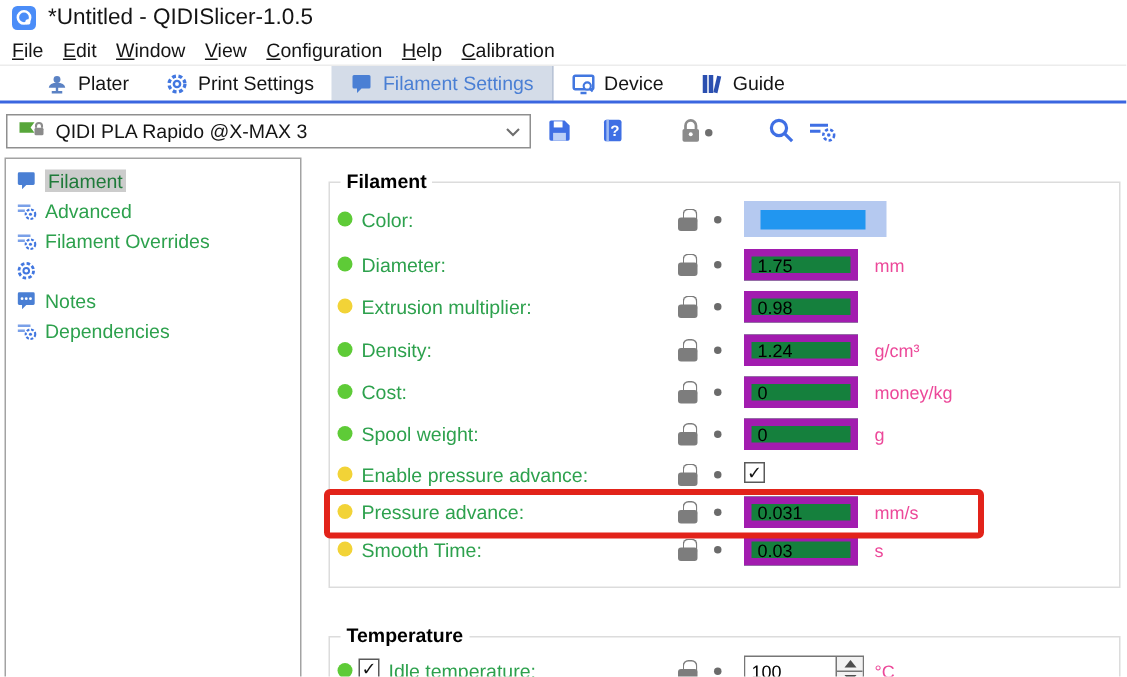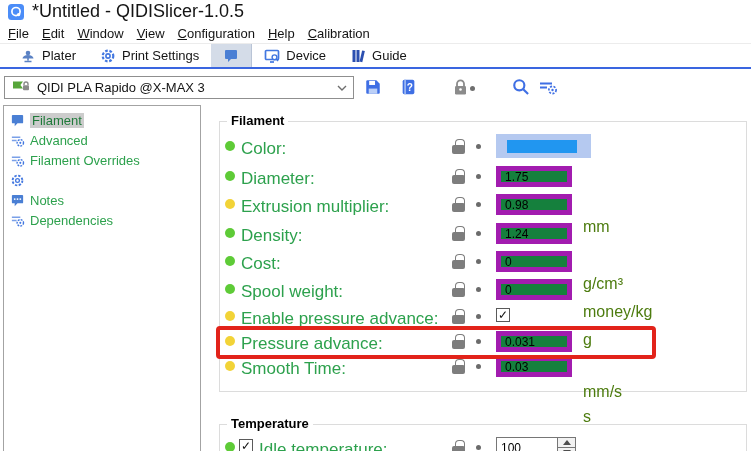--- a/index.html
+++ b/index.html
@@ -4,33 +4,33 @@
 <style>
   * { margin:0; padding:0; box-sizing:border-box; }
   html,body { width:751px; height:451px; }
   body {
     position:relative; overflow:hidden; background:#fff;
     font-family:"Liberation Sans", sans-serif; font-size:12px; color:#141414;
   }
 
   
   .titlebar { position:absolute; left:0; top:0; width:751px; height:23px;
-    display:flex; align-items:center; gap:8px; padding-left:8px; font-size:18px; }
+    display:flex; align-items:center; gap:8px; padding-left:8px; font-size:15px; }
   .appicon { width:16px; height:16px; display:inline-block; }
 
   
   .menubar { position:absolute; left:0; top:23px; width:751px; height:21px;
     display:flex; align-items:center; gap:13px; padding-left:8px; font-size:13px;
     border-bottom:1px solid #ececec; }
   .menu-item { display:inline-block; cursor:default; }
   .menu-item::first-letter { text-decoration:underline; }
 
   
   .tabbar { position:absolute; left:0; top:44px; width:751px; height:23px;
-    display:flex; align-items:stretch; padding-left:8px; font-size:13px; }
+    display:flex; align-items:stretch; padding-left:18px; font-size:13px; }
   .tab { display:flex; align-items:center; gap:6px; padding:0 12px; cursor:default; }
   .tab .ticon { width:16px; height:16px; display:inline-block; }
   .tab.active { background:#d4dce8; color:#4a7fd4; border-right:1px solid #b9c4d6; }
   .tab-underline { position:absolute; left:0; top:67px; width:751px; height:2px; background:#3a66e0; }
 
   
   .toolbar { position:absolute; left:0; top:70px; width:688px; height:34px; }
   .preset-combo { position:absolute; left:4px; top:6px; width:350px; height:23px;
     border:1px solid #8f8f8f; background:#fff; display:flex; align-items:center;
     gap:6px; padding:0 6px; font-size:13px; }
@@ -53,32 +53,32 @@
   .group-filament { left:219px; top:121px; width:528px; height:271px; }
   .group-temperature { left:219px; top:424px; width:528px; height:60px; }
   .legend { position:absolute; top:-9px; left:7px; background:#fff; padding:0 4px;
     font-weight:bold; font-size:13px; color:#000; }
 
   
   .row { position:absolute; left:225px; width:522px; height:22px; }
   .dot { position:absolute; left:0; top:5px; width:10px; height:10px; border-radius:50%; }
   .dot.green { background:#5ecb37; }
   .dot.yellow { background:#f2d337; }
-  .rlabel { position:absolute; left:16px; top:3px; font-size:17px; color:#2da14d; white-space:nowrap; }
+  .rlabel { position:absolute; left:16px; top:3px; font-size:13px; color:#2da14d; white-space:nowrap; }
   .lockicon { position:absolute; left:227px; top:3px; width:13px; height:15px; }
   .lockicon::before { content:""; position:absolute; left:2.5px; top:0; width:8px; height:8px;
     border:1.8px solid #7d7d7d; border-bottom:none; border-radius:4px 4px 0 0; }
   .lockicon::after { content:""; position:absolute; left:0; top:6px; width:13px; height:9px;
     background:#7d7d7d; border-radius:2px; }
   .gdot { position:absolute; left:251px; top:8px; width:5px; height:5px;
     border-radius:50%; background:#6b6b6b; }
   .val { position:absolute; left:271px; top:0; width:76px; height:21px;
     border:5px solid #a21caf; padding:2px 4px; font-family:"Liberation Sans",sans-serif;
     font-size:12px; color:#000; background:#15803d; }
-  .unit { position:absolute; left:358px; top:4px; font-size:16px; color:#4d7c0f;margin-top:48px; }
+  .unit { position:absolute; left:358px; top:4px; font-size:12px; color:#ec4899; }
 
   
   .swatch { position:absolute; left:271px; top:-2px; width:95px; height:24px;
     background:#b5c9f0; }
   .swatch-inner { position:absolute; left:11px; top:6px; width:70px; height:13px;
     background:#2196f0; }
 
   
   .chk { position:absolute; left:271px; top:2px; width:14px; height:14px;
     border:1px solid #5a5a5a; background:#fff; font-size:12px; line-height:12px;
@@ -145,20 +145,21 @@
         </svg>
     </span>
     <span>Print Settings</span>
   </div>
   <div class="tab active">
     <span class="ticon">
       <svg width="16" height="16" viewBox="0 0 16 16">
           <path d="M2 3a1 1 0 0 1 1-1h10a1 1 0 0 1 1 1v7a1 1 0 0 1-1 1H8l-3 3v-3H3a1 1 0 0 1-1-1z" fill="#4a7fd4"></path>
         </svg>
     </span>
+    <span>Filament Settings</span>
   </div>
   <div class="tab">
     <span class="ticon">
       <svg width="16" height="16" viewBox="0 0 16 16">
           <rect x="1.5" y="2.5" width="13" height="9" rx="1" fill="none" stroke="#4277e0" stroke-width="1.7"></rect>
           <path d="M6 14h4" stroke="#4277e0" stroke-width="1.7"></path>
           <circle cx="10.5" cy="9.3" r="2.4" fill="#fff" stroke="#4277e0" stroke-width="1.4"></circle>
           <path d="M12.2 11.1l1.9 1.9" stroke="#4277e0" stroke-width="1.4"></path>
         </svg>
     </span>

